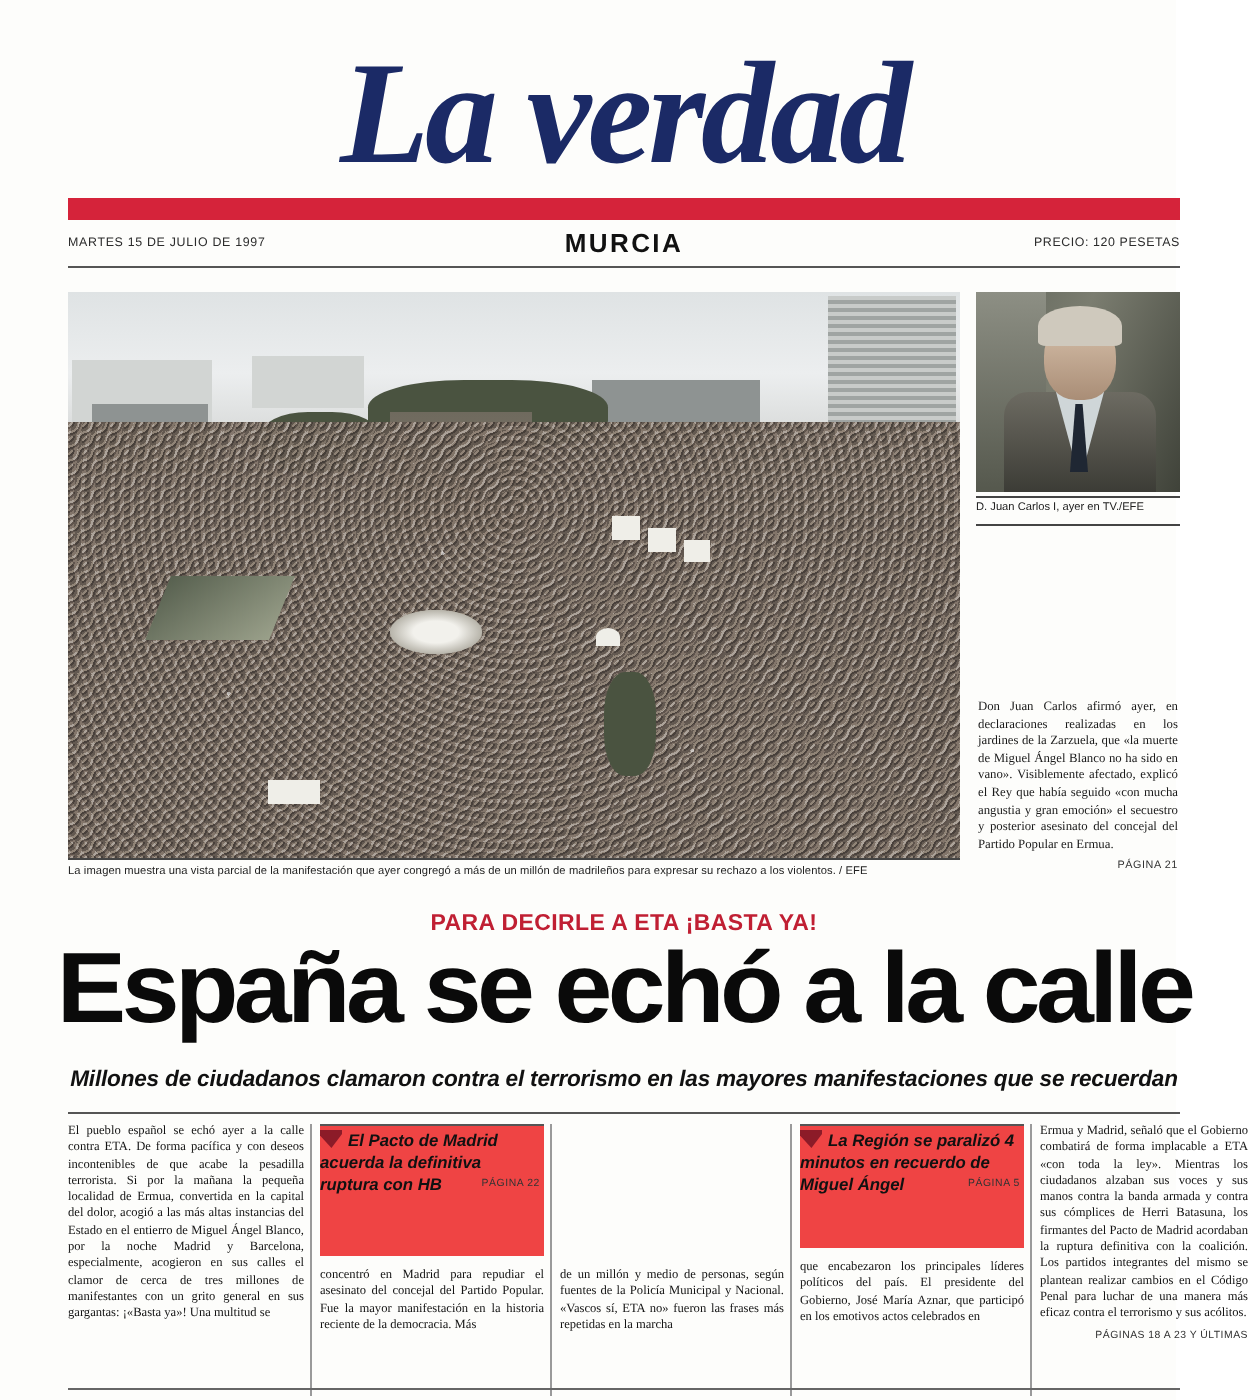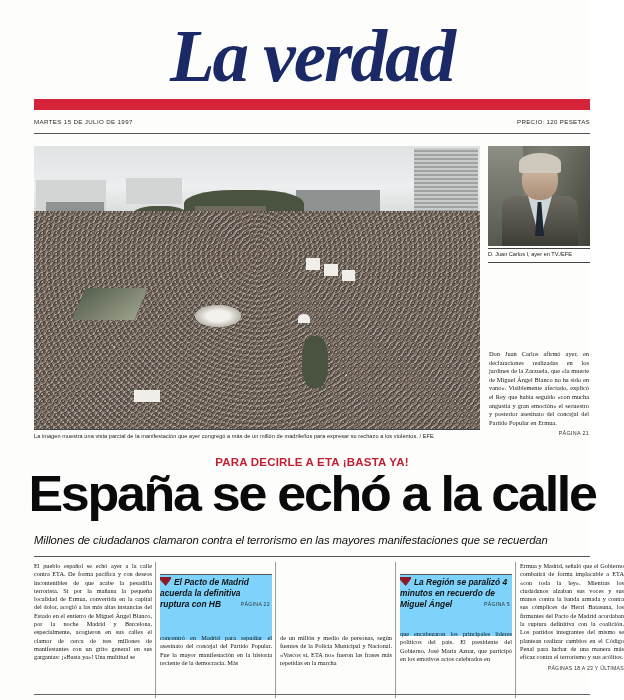--- a/index.html
+++ b/index.html
@@ -130,40 +130,40 @@
     font-weight:700;font-size:11.5px;letter-spacing:.2px;color:#c01f33;
   }
   .headline{
     position:absolute;left:34px;top:466px;width:556px;text-align:center;
     font-family:"Liberation Sans", sans-serif;
     font-weight:700;font-size:50px;line-height:56px;
     letter-spacing:-2.2px;color:#0a0a0a;
     transform:scaleX(1.04);transform-origin:center;
   }
   .subhead{
-    position:absolute;left:34px;top:534px;width:556px;text-align:left;
-    font-family:"Liberation Sans", sans-serif;
-    font-style:italic;font-weight:400;font-size:11.3px;color:#111;letter-spacing:-.1px;
+    position:absolute;left:34px;top:534px;width:556px;text-align:center;
+    font-family:"Liberation Sans", sans-serif;
+    font-style:italic;font-weight:700;font-size:11.3px;color:#111;letter-spacing:-.1px;
   }
   .rule-under-sub{position:absolute;left:34px;top:556px;width:556px;height:1px;background:#555;}
 
   
   .cols{position:absolute;left:34px;top:562px;width:556px;height:136px;}
   .col{position:absolute;top:0;font-family:"Liberation Serif", serif;
     font-size:6.3px;line-height:8.3px;text-align:justify;color:#141414;}
   .c1{left:0;width:118px;}
   .c2{left:126px;width:112px;top:72px;}
   .c3{left:246px;width:112px;top:72px;}
   .c4{left:366px;width:112px;top:68px;}
   .c5{left:486px;width:104px;}
   .col p{margin:0 0 0 0;text-indent:0;}
   .vline{position:absolute;top:0;width:1px;height:136px;background:#9a9a9a;}
 
   
-  .teaser{position:absolute;top:12px;background:#7dd3fc;}
+  .teaser{position:absolute;top:0;background:#ef4444;}
   .t1{left:126px;width:112px;height:66px;}
   .t2{left:246px;width:112px;height:66px;}
   .t3{left:366px;width:112px;height:62px;}
   .teaser-inner{
     position:relative;
     font-family:"Liberation Sans", sans-serif;
     font-style:italic;font-weight:700;
     font-size:8.4px;line-height:11px;color:#111;
     padding-top:2px;
   }
@@ -190,20 +190,21 @@
 
 <div class="page">
 
   <div class="masthead">
     <div class="masthead-title">La verdad</div>
   </div>
   <div class="red-bar"></div>
 
   <div class="head-info">
     <span class="head-date">MARTES 15 DE JULIO DE 1997</span>
+    <span class="head-section">MURCIA</span>
     <span class="head-price">PRECIO: 120 PESETAS</span>
   </div>
   <div class="rule-thin"></div>
 
   <div class="photo-wrap">
     <div class="photo-sky"></div>
     <div class="bldg light" style="left:2px;top:34px;width:70px;height:42px;"></div>
     <div class="bldg dark" style="left:12px;top:56px;width:58px;height:34px;"></div>
     <div class="bldg light" style="left:92px;top:32px;width:56px;height:26px;"></div>
     <div class="bldg dark" style="left:262px;top:44px;width:84px;height:34px;"></div>

